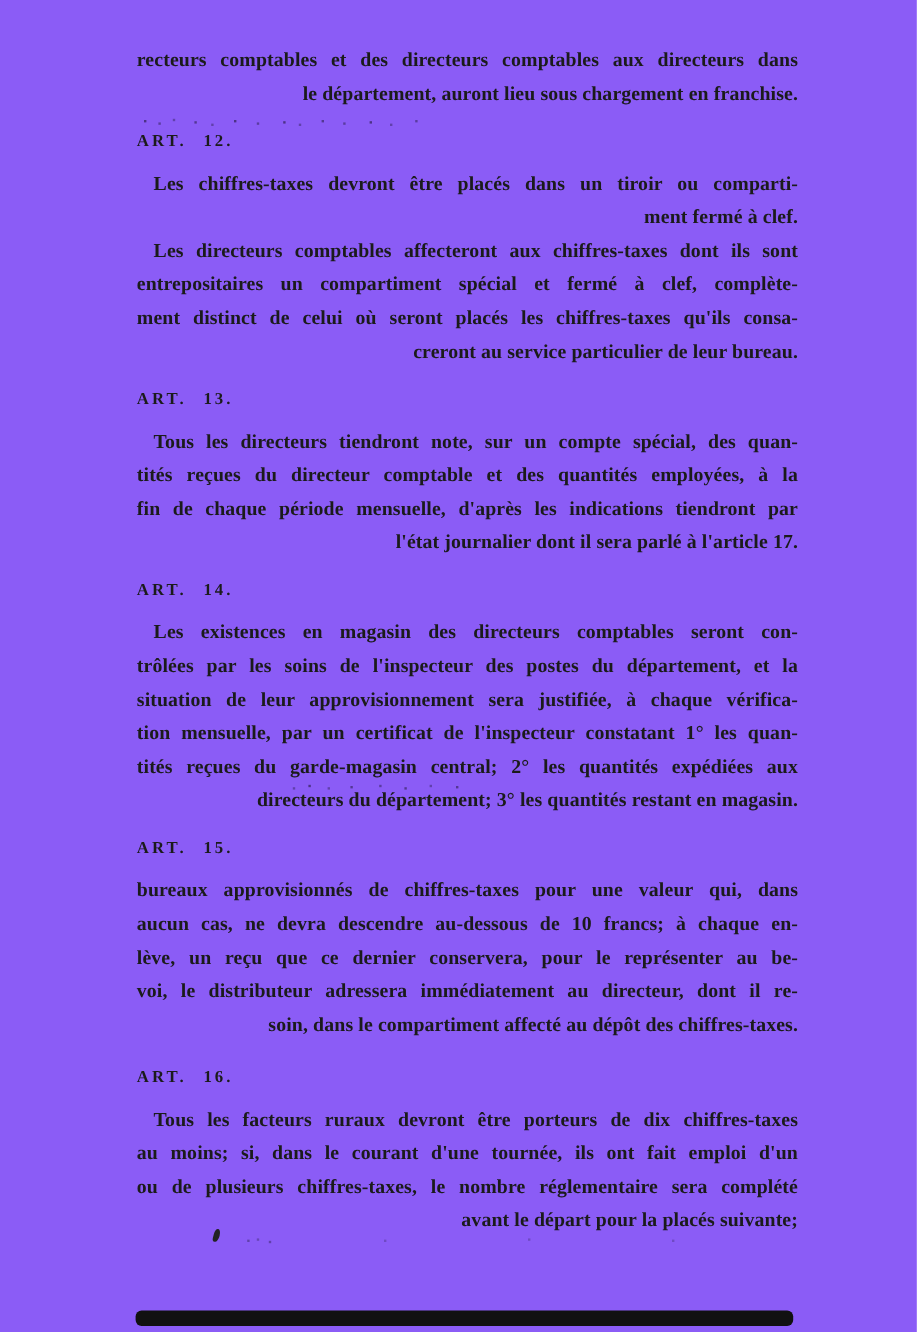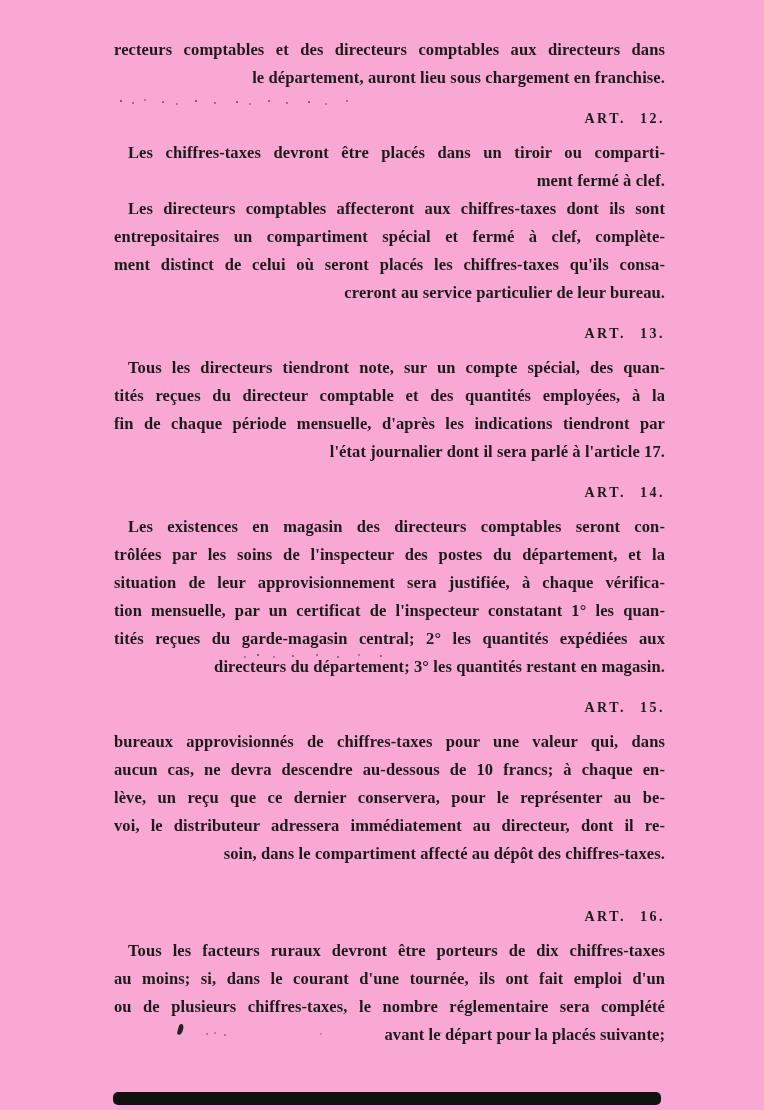--- a/index.html
+++ b/index.html
@@ -9,21 +9,21 @@
   }
   body {
     width: 764px;
     height: 1110px;
     position: relative;
     overflow: hidden;
   }
   .page {
     position: absolute;
     inset: 0;
-    background: #f9a8d4;
+    background: #8b5cf6;
     color: #1b1b1b;
     font-family: "Liberation Serif", "DejaVu Serif", serif;
     font-weight: 700;
   }
   .textblock {
     position: absolute;
     left: 114px;
     top: 36px;
     width: 551px;
   }
@@ -38,26 +38,26 @@
   .j {
     text-align: justify;
     text-align-last: justify;
   }
   
   .ind { text-indent: 14px; }
   .art {
     font-size: 14px;
     line-height: 18px;
     font-weight: 700;
-    text-align: right;
+    text-align: left;
     letter-spacing: 2.5px;
     word-spacing: 8px;
     margin: 18px 0 11px 0;
   }
-  .art.sp { margin-top: 40px; }
+  .art.sp { margin-top: 22px; }
   
   .noise {
     position: absolute;
     width: 2px; height: 2px;
     background: transparent;
     pointer-events: none;
   }
   .noise-a {
     left: 118px; top: 100px;
     box-shadow:

